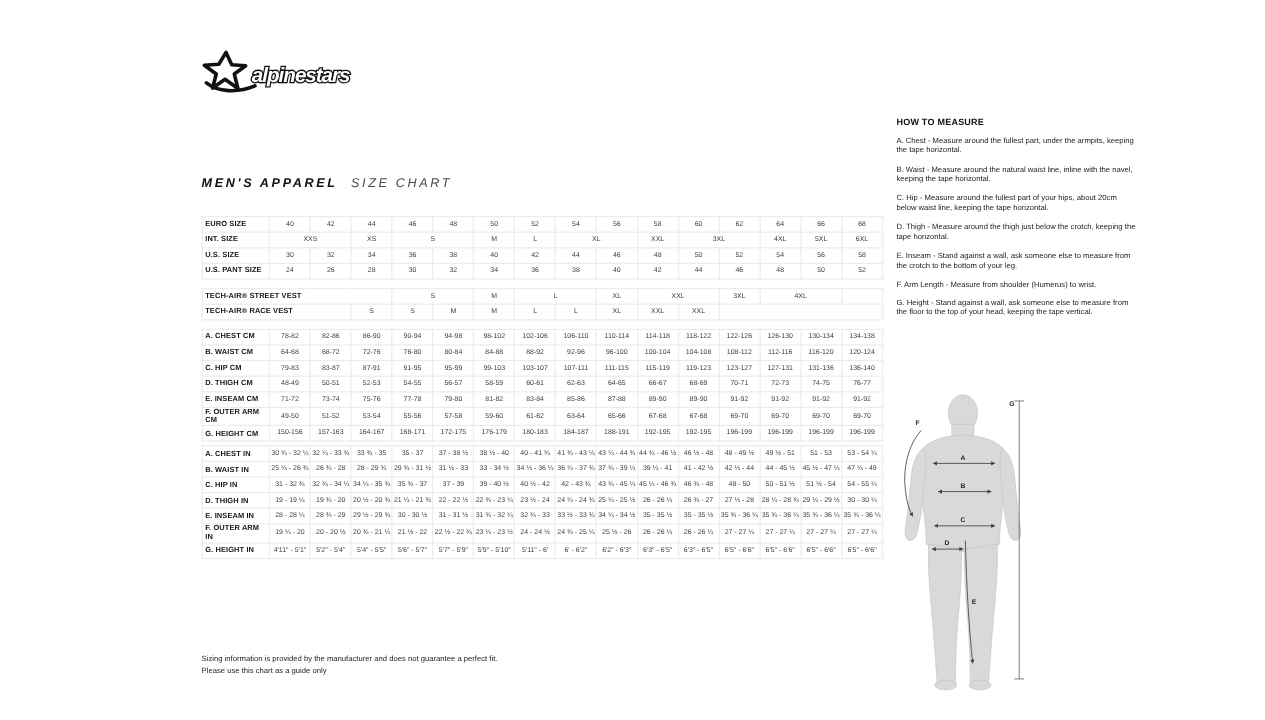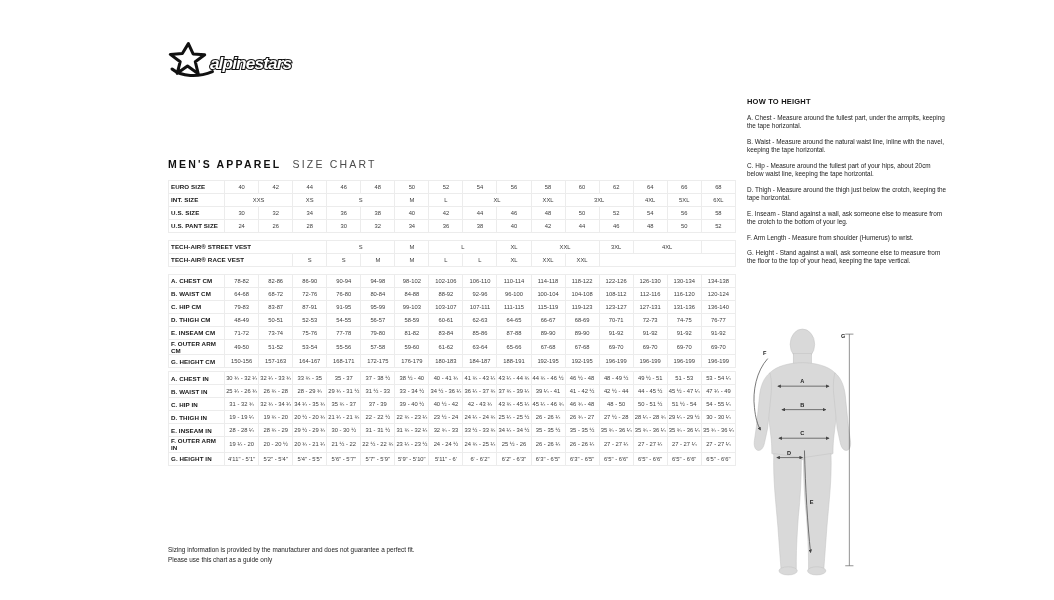--- a/index.html
+++ b/index.html
@@ -5,21 +5,21 @@
   html,body { margin:0; padding:0; }
   body {
     width:1054px; height:600px; position:relative; overflow:hidden;
     background:#ffffff; font-family:"Liberation Sans", sans-serif; color:#1a1a1a;
   }
 
   
   .logo { position:absolute; left:166px; top:40px; width:142px; height:40px; }
 
   
-  .page-title { position:absolute; left:168px; top:147px; font-size:10.5px; letter-spacing:2.2px; white-space:nowrap;margin-top:11px; }
+  .page-title { position:absolute; left:168px; top:147px; font-style:italic; font-size:10.5px; letter-spacing:2.2px; white-space:nowrap; }
   .page-title .main { font-weight:bold; color:#111; }
   .page-title .sub  { font-weight:normal; color:#4a4a4a; margin-left:6px; }
 
   
   table.size-table { position:absolute; left:168px; top:180px; border-collapse:collapse; table-layout:fixed; width:568px; }
   table.size-table td {
     border:1px solid #ececec; font-size:5.8px; color:#3d3d3d;
     text-align:center; padding:0 1px; height:12px; white-space:nowrap; overflow:hidden;
   }
   table.size-table td.row-label {
@@ -427,21 +427,21 @@
         <td colspan="1">6'3" - 6'5"</td>
         <td colspan="1">6'5" - 6'6"</td>
         <td colspan="1">6'5" - 6'6"</td>
         <td colspan="1">6'5" - 6'6"</td>
         <td colspan="1">6'5" - 6'6"</td>
       </tr>
     </tbody>
 </table>
 
 <div class="measure-panel">
-  <h3>HOW TO HEIGHT</h3>
+  <h3>HOW TO MEASURE</h3>
   <div>
       <p>A. Chest - Measure around the fullest part, under the armpits, keeping the tape horizontal.</p>
       <p>B. Waist - Measure around the natural waist line, inline with the navel, keeping the tape horizontal.</p>
       <p>C. Hip - Measure around the fullest part of your hips, about 20cm below waist line, keeping the tape horizontal.</p>
       <p>D. Thigh - Measure around the thigh just below the crotch, keeping the tape horizontal.</p>
       <p>E. Inseam - Stand against a wall, ask someone else to measure from the crotch to the bottom of your leg.</p>
       <p>F. Arm Length - Measure from shoulder (Humerus) to wrist.</p>
       <p>G. Height - Stand against a wall, ask someone else to measure from the floor to the top of your head, keeping the tape vertical.</p>
     </div>
 </div>

